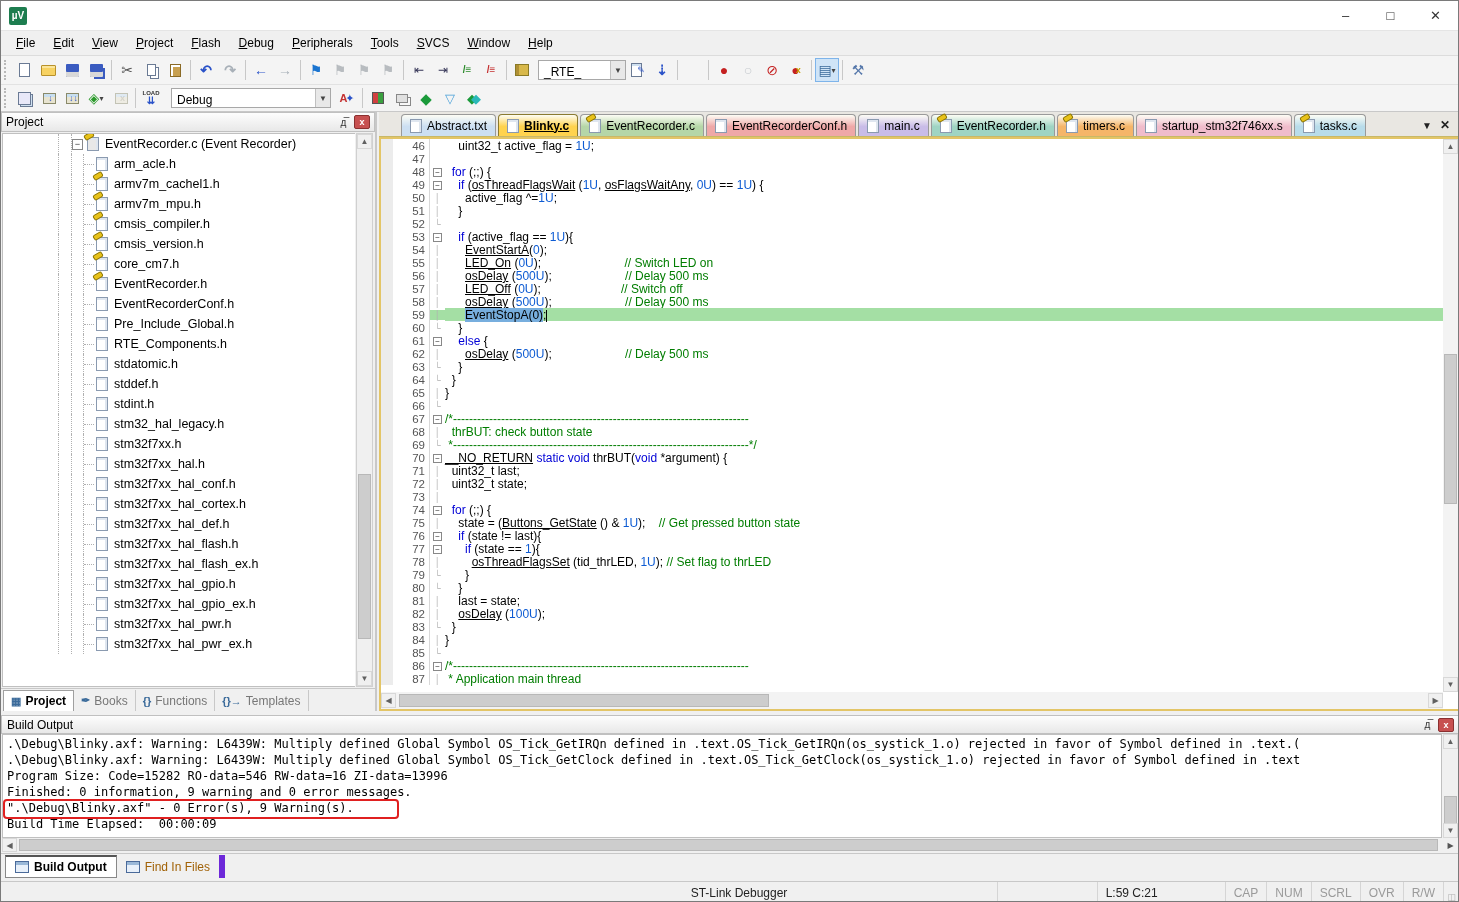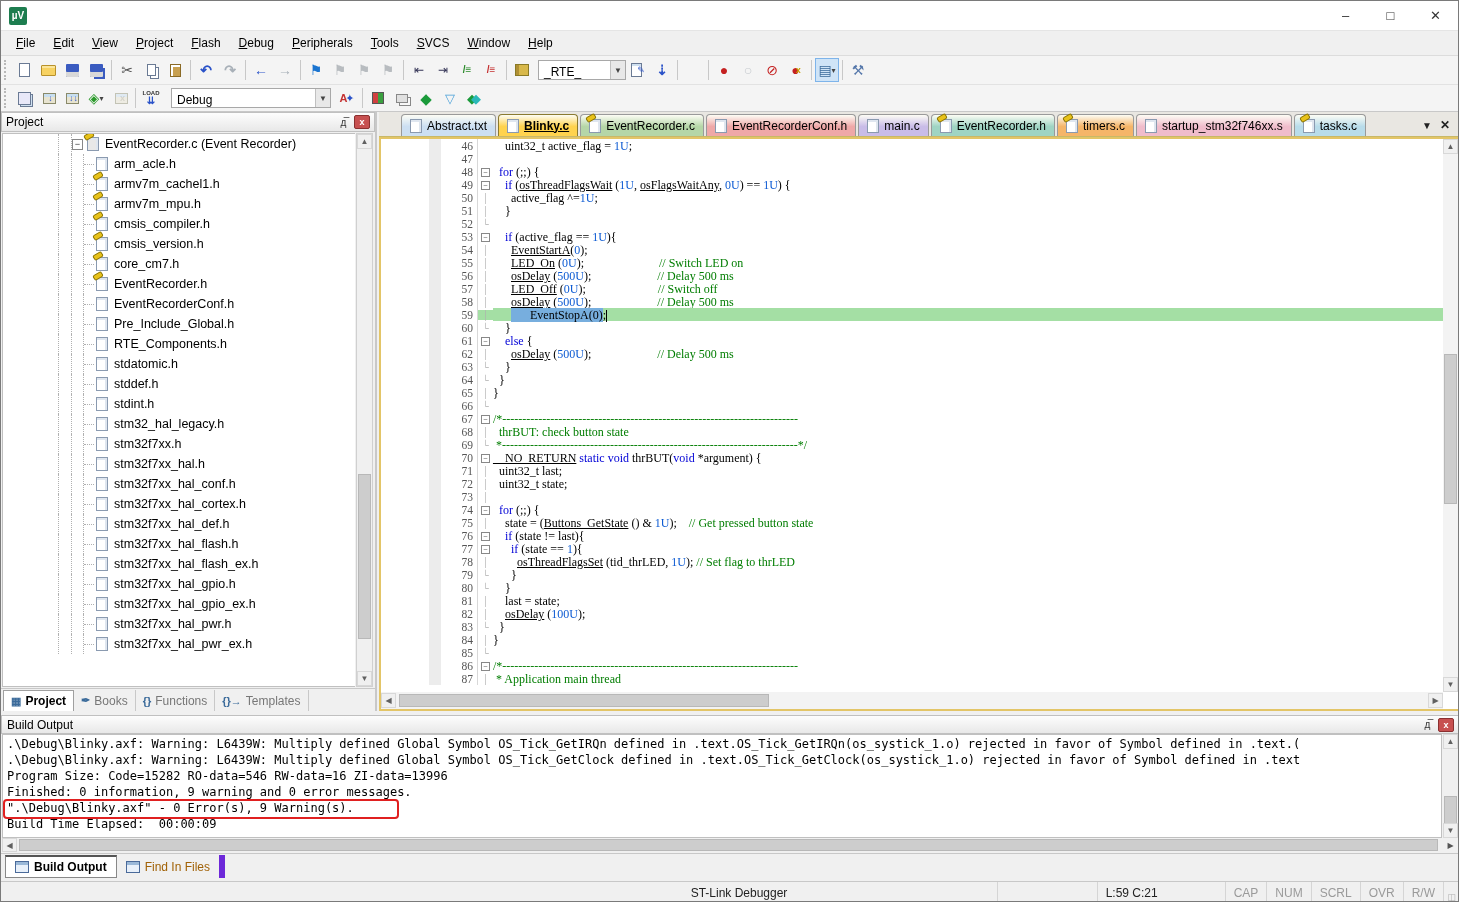--- a/index.html
+++ b/index.html
@@ -93,33 +93,33 @@
   .editor{position:absolute;left:378px;top:0;right:0;height:599px;}
   .tabbar{position:absolute;left:0;top:0;right:0;height:25px;background:#e9e7e2;display:flex;
     align-items:flex-end;padding-left:22px;border-bottom:1px solid #c8b868;}
   .etab{height:22px;display:flex;align-items:center;gap:5px;padding:0 8px;margin-right:2px;
     border:1px solid #9a9a9a;border-bottom:none;border-radius:4px 4px 0 0;font-size:12px;position:relative;}
   .etab .lbl{white-space:nowrap;}
   .etab.active .lbl{font-weight:bold;text-decoration:underline;}
   .tab-ctrl{margin-left:auto;display:flex;gap:8px;align-items:center;padding:0 10px 4px 0;color:#222;}
   .edframe{position:absolute;left:0;top:25px;right:0;bottom:0;border:2px solid #e3c567;background:#fff;}
   .codewrap{position:absolute;left:0;top:0;right:15px;bottom:17px;overflow:hidden;background:#fff;
-    font-family:Liberation Serif, serif;font-size:12px;margin-left:48px;}
+    font-family:Liberation Sans, sans-serif;font-size:12px;}
   .cline{height:13px;display:flex;align-items:center;white-space:pre;}
   .ln-margin{width:12px;height:13px;background:#ececec;flex:none;}
   .ln-num{width:36px;flex:none;text-align:right;color:#555;padding-right:4px;font-size:11.5px;}
   .ln-sep{width:1px;height:13px;background:#d8d8d8;flex:none;}
   .ln-fold{width:15px;flex:none;color:#999;font-size:9px;text-align:center;position:relative;}
   .foldbox{display:inline-block;width:9px;height:9px;border:1px solid #888;background:#fff;
     line-height:7px;font-size:8px;color:#333;vertical-align:middle;}
   .ln-code{flex:1;height:13px;}
   .cline.hl .ln-fold,.cline.hl .ln-code{background:#a4dfa4;}
   .tk-p{color:#000;} .tk-k{color:#0000d6;} .tk-n{color:#0d5bd3;} .tk-c{color:#007d00;}
   .tk-u{color:#000;text-decoration:underline;}
-  .tk-s{background:#77aede;color:#000;padding-left:19px;}
+  .tk-s{background:#77aede;color:#000;}
   .caret{display:inline-block;width:1px;height:12px;background:#000;vertical-align:middle;}
   .ed-vscroll{position:absolute;right:0;top:0;width:15px;bottom:17px;background:#f3f3f3;}
   .ed-hscroll{position:absolute;left:0;bottom:0;right:15px;height:17px;background:#f3f3f3;}
   
   .buildpanel{position:absolute;left:0;top:710px;width:1459px;height:142px;background:#f0f0f0;}
   .bo-hdr{position:absolute;left:0;top:4px;right:0;height:19px;background:linear-gradient(#fdfdfd,#e8e8e8);
     border:1px solid #c0c0c0;display:flex;align-items:center;padding:0 5px;}
   .bo-body{position:absolute;left:1px;top:23px;right:18px;bottom:15px;background:#fff;border:1px solid #c0c0c0;
     font-family:"DejaVu Sans Mono","Liberation Mono",monospace;font-size:12px;overflow:hidden;padding:2px 0 0 4px;}
   .bo-line{height:16px;white-space:pre;}

